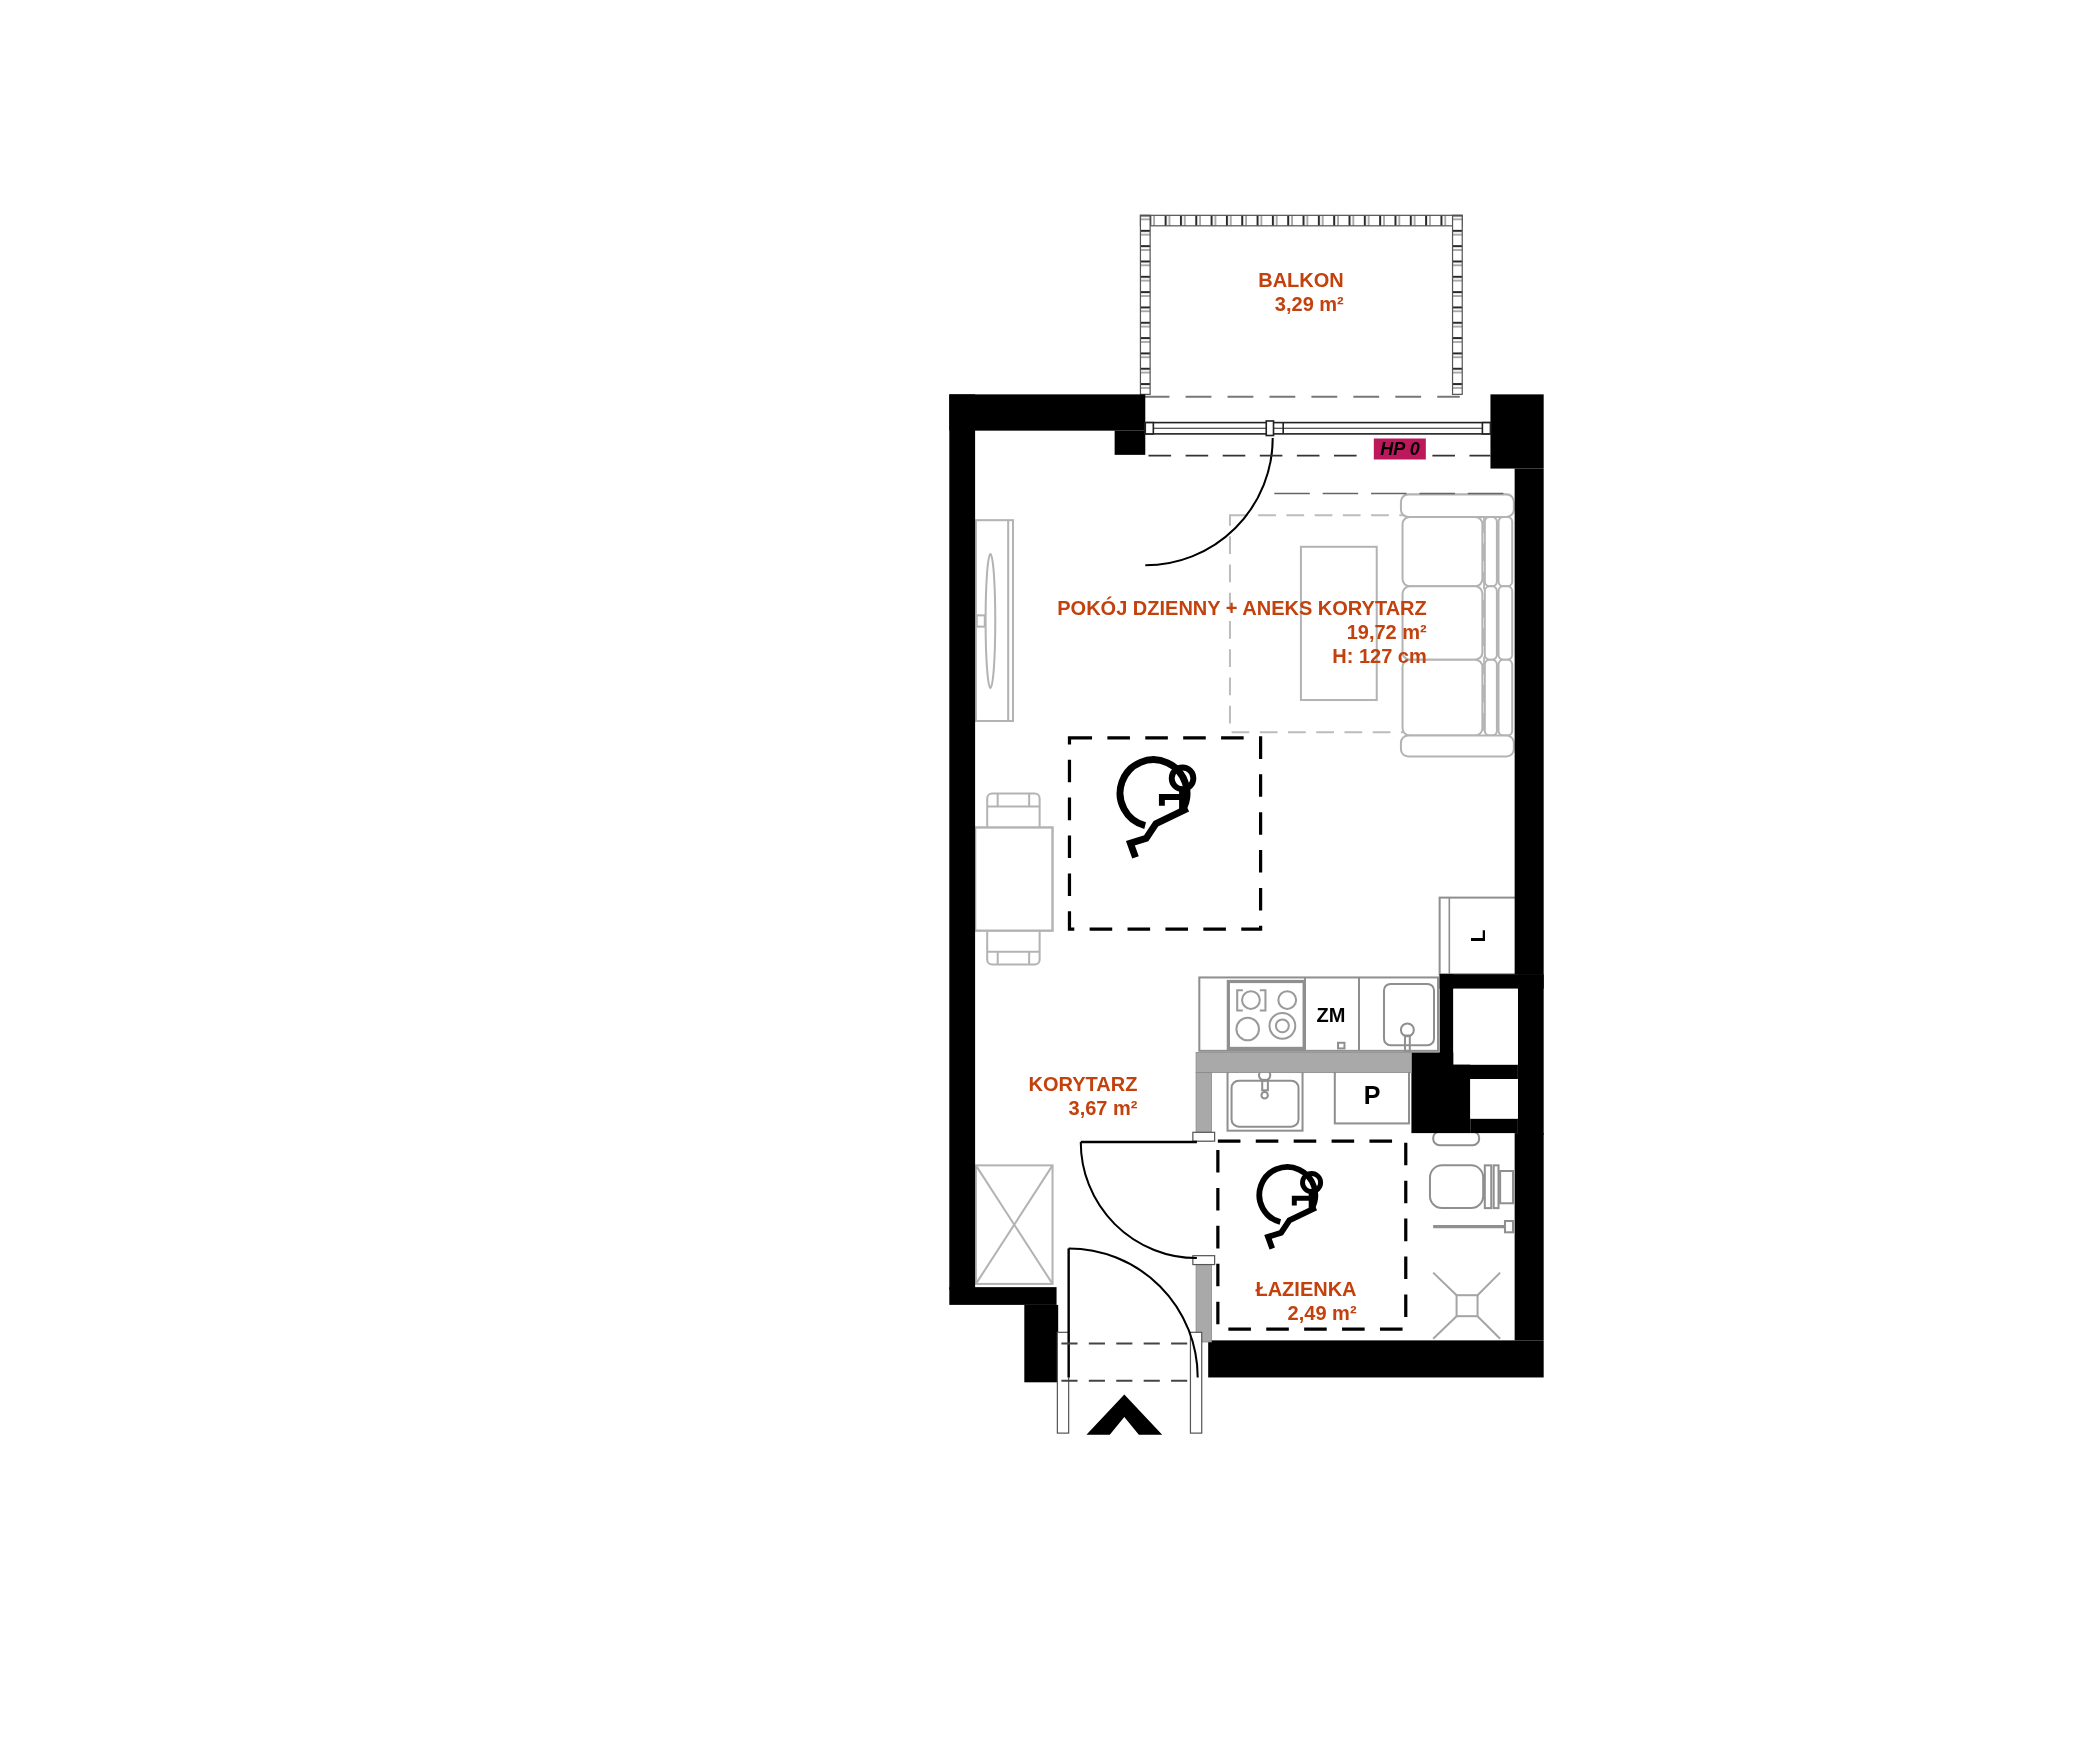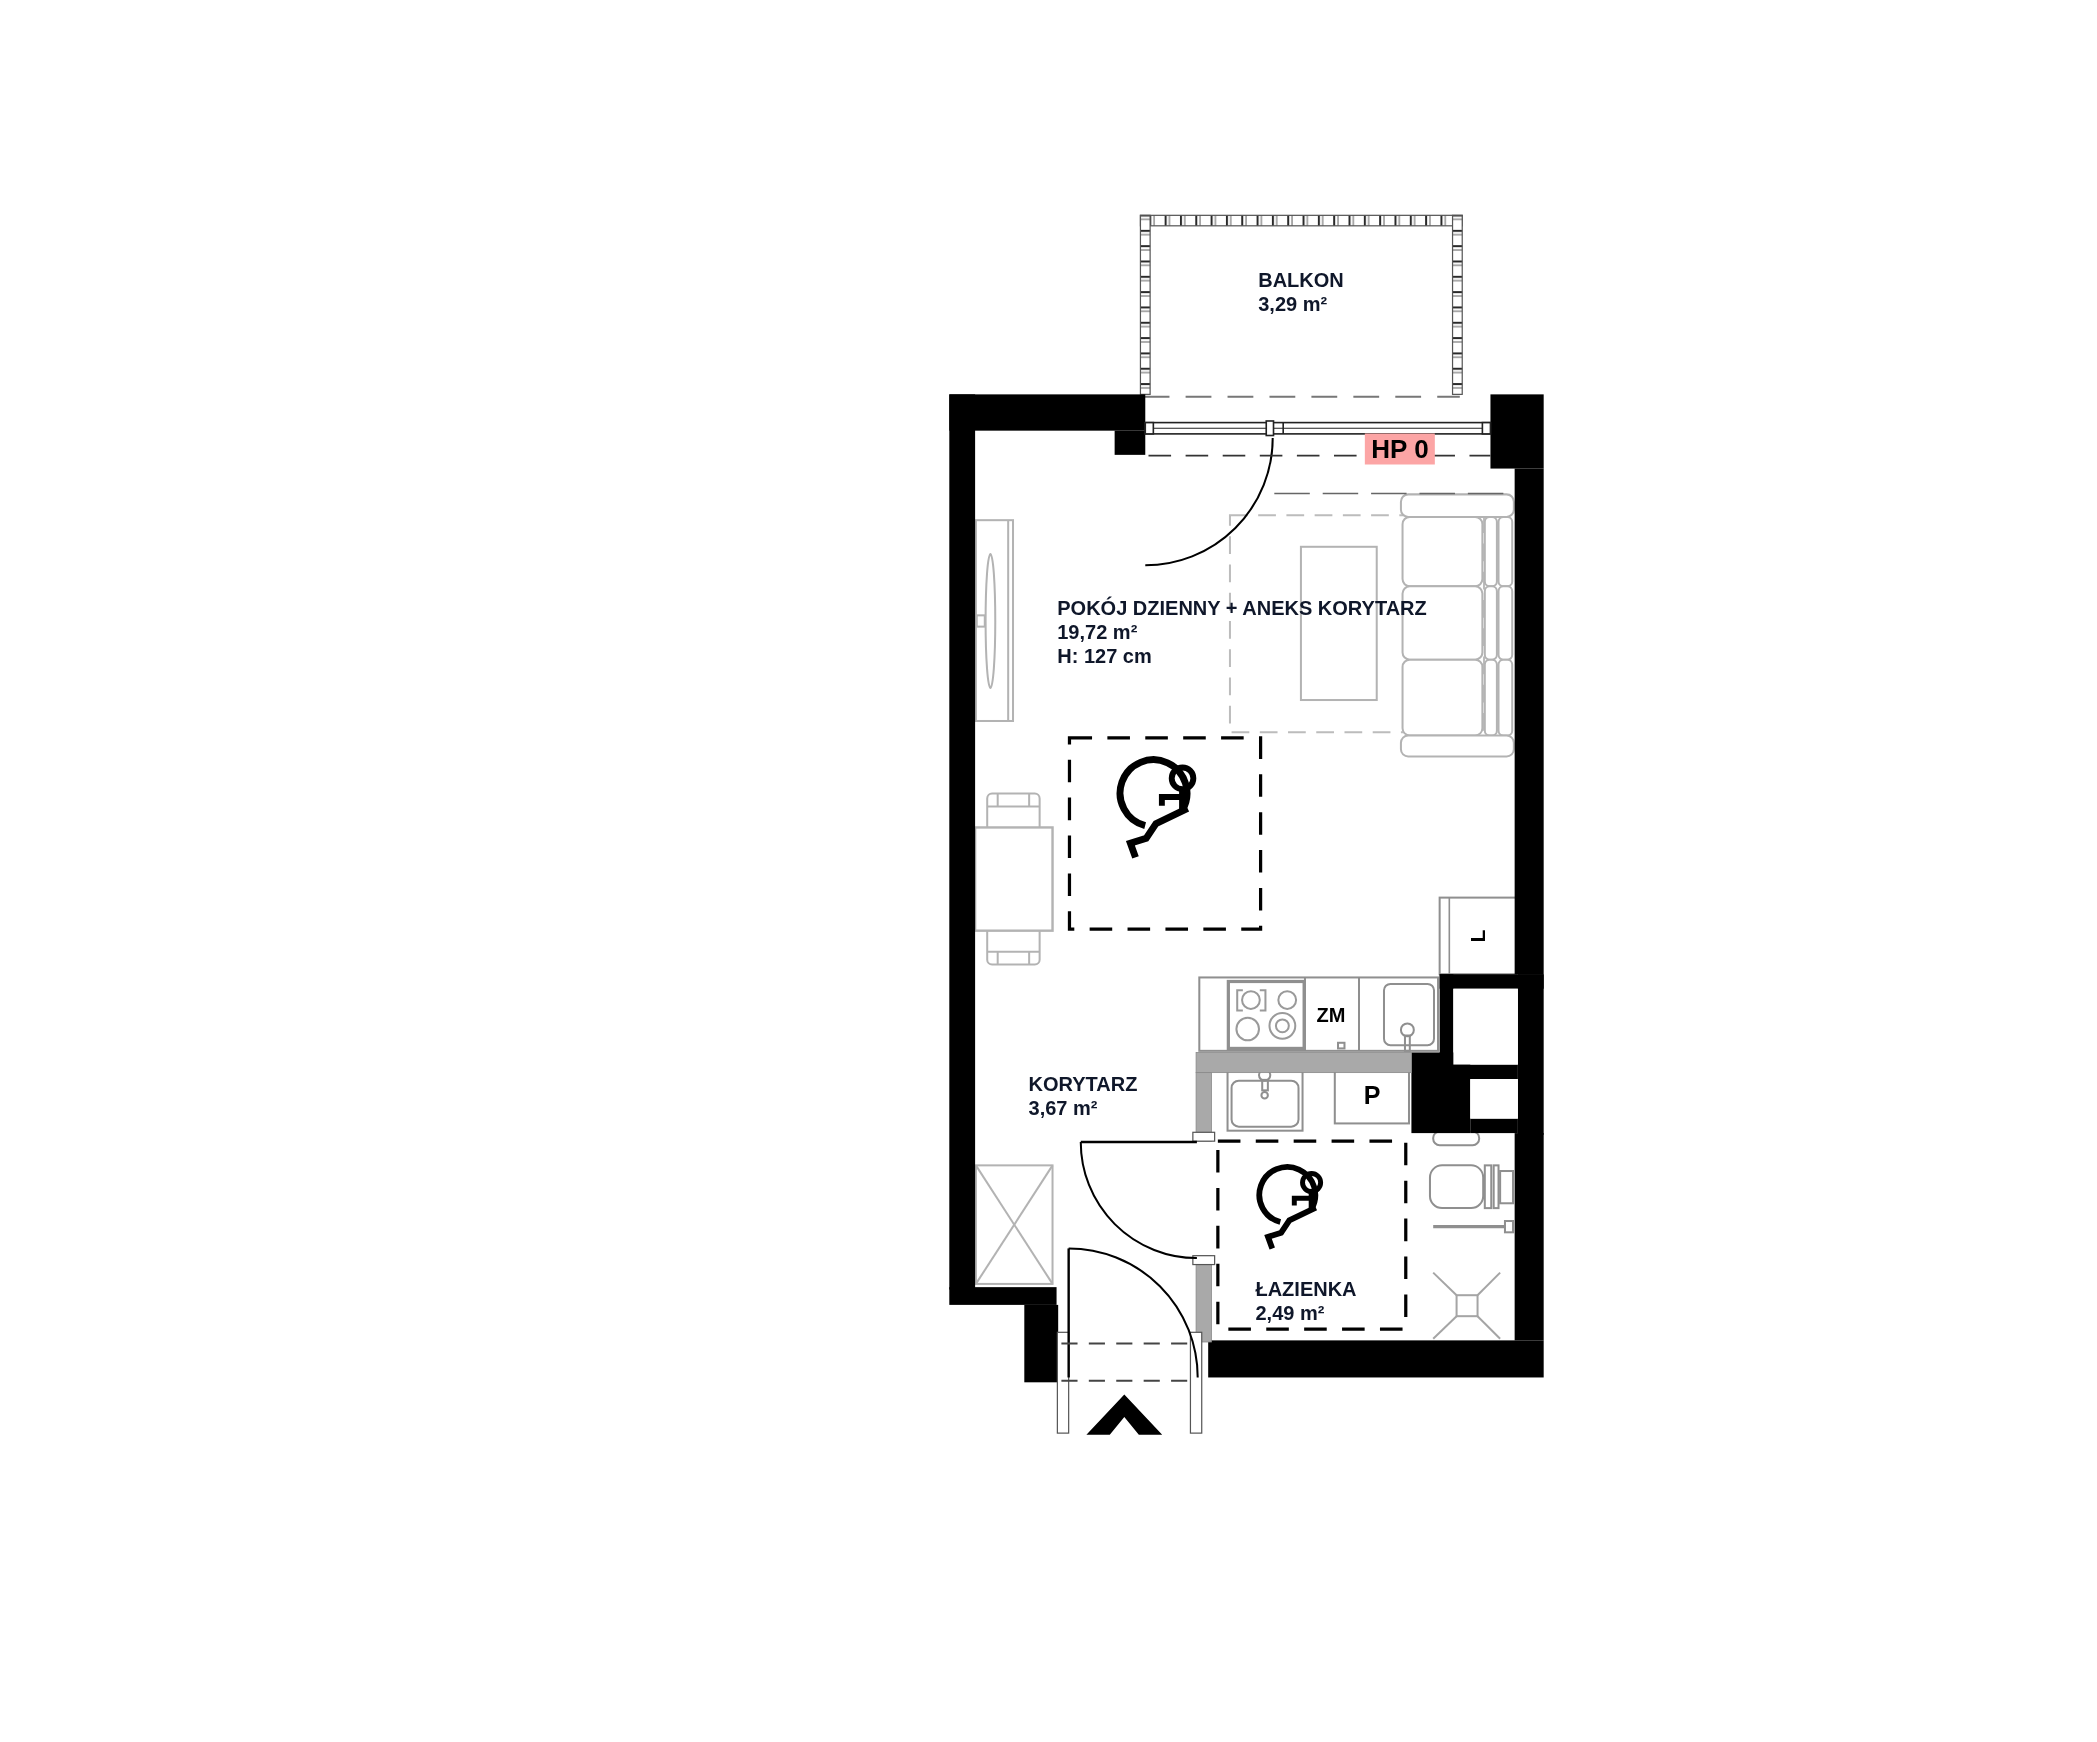--- a/index.html
+++ b/index.html
@@ -1,24 +1,24 @@
 <!DOCTYPE html>
 <html style="font-size:13px"><head>
 <meta charset="utf-8">
 <style>
   html,body{margin:0;padding:0;background:#ffffff;}
   #stage{position:relative;width:2097px;height:1742px;background:#ffffff;overflow:hidden;
          font-family:"Liberation Sans","DejaVu Sans",sans-serif;}
   #plan-svg{position:absolute;left:0;top:0;}
-  .lbl{position:absolute;transform:translate(-50%,-50%);text-align:left;color:#0f172a;
+  .lbl{position:absolute;transform:translate(-50%,-50%);text-align:right;color:#c2410c;
        font-weight:bold;line-height:24px;font-size:20px;white-space:nowrap;}
   .lbl .sub{font-weight:bold;}
   .marker{position:absolute;transform:translate(-50%,-50%);color:#000;font-weight:bold;
           white-space:nowrap;}
-  #hp0-label{font-size:26px;font-weight:600;background:#fca5a5;padding:0 6.5px;}
+  #hp0-label{font-size:18px;font-weight:600;background:#be185d;padding:0 6.5px;font-style:italic;}
   #zm-label{font-size:20px;}
   #p-label{font-size:25px;}
   #l-label{font-size:21px;transform:translate(-50%,-50%) rotate(-90deg);}
 </style>
 </head>
 <body>
 
 <div id="stage">
 
   <svg id="plan-svg" width="2097" height="1742" viewBox="0 0 2600 2160">

